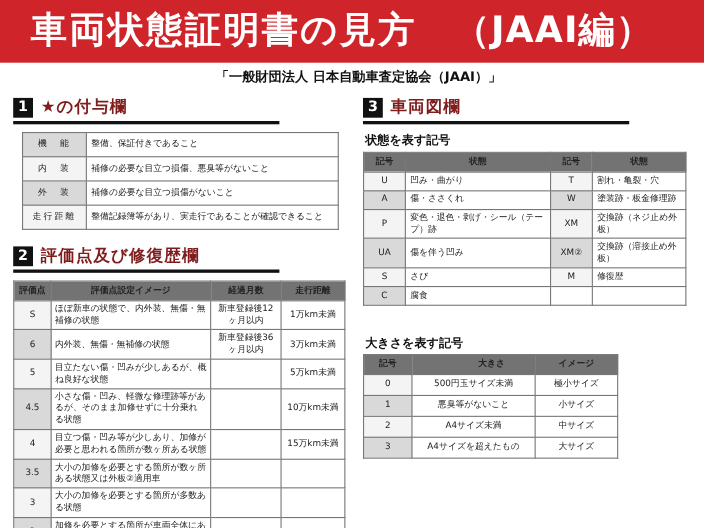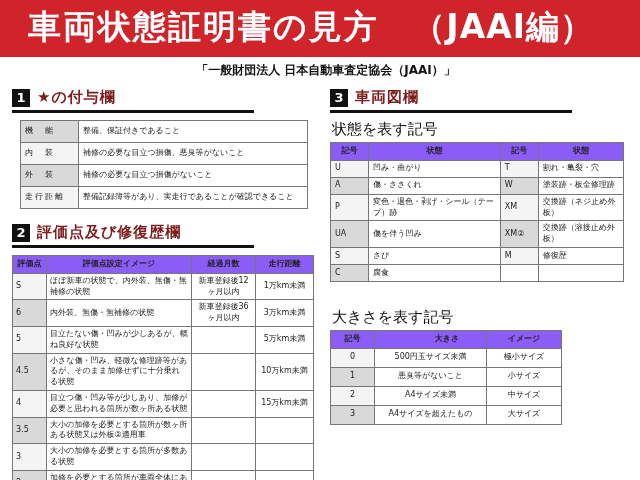--- a/index.html
+++ b/index.html
@@ -22,39 +22,39 @@
   
   .sec-hd { display:flex; align-items:center; gap:7px; border-bottom:3px solid #111;
     padding-bottom:3px; margin:7px 0 7px 0; width:242px; }
   .sec-num { background:#111; color:#fff; width:18px; height:18px; font-size:13px;
     font-weight:bold; display:flex; align-items:center; justify-content:center; flex:0 0 18px; }
   .sec-ttl { font-size:15px; font-weight:bold; color:#7f1d1d; letter-spacing:1px; }
 
   table { border-collapse:collapse; width:100%; }
   td,th { border:1px solid #777; font-size:8px; color:#222; padding:2px 4px;
     line-height:1.35; word-break:break-all; }
-  th { background:#8b5cf6; font-weight:bold; text-align:center; padding:3px 2px; }
-  .lbl { font-weight:normal; }
+  th { background:#737373; font-weight:bold; text-align:center; padding:3px 2px; }
+  .lbl { text-align:center; font-weight:normal; }
   .g { background:#d9d9d9; }
   .w { background:#f4f4f4; }
 
   
   .t1 { margin-left:8px; width:288px; }
   .t1 td { height:22px; }
   .t1 .lbl { width:58px; letter-spacing:2px; }
 
   
   .t2 td { padding:2px 3px; }
   .t2 .c-score { width:34px; }
   .t2 .c-mon { width:64px; text-align:center; }
   .t2 .c-dist { width:58px; text-align:center; }
   .t2 td.one { height:17px; }
 
   
-  .cap { font-size:15px; font-weight:normal; margin:2px 0 3px 2px; color:#111; }
+  .cap { font-size:11px; font-weight:bold; margin:2px 0 3px 2px; color:#111; }
   .t3 td { height:17px; }
   .t3 .c-sym { width:38px; }
   .t4 { width:232px; }
   .t4 td { height:19px; text-align:center; }
   .t4 .c-sym { width:44px; }
   .t4 .c-size { width:112px;padding-left:35px; }
   .mt { margin-top:26px; }
 </style>
 </head>
 <body>

